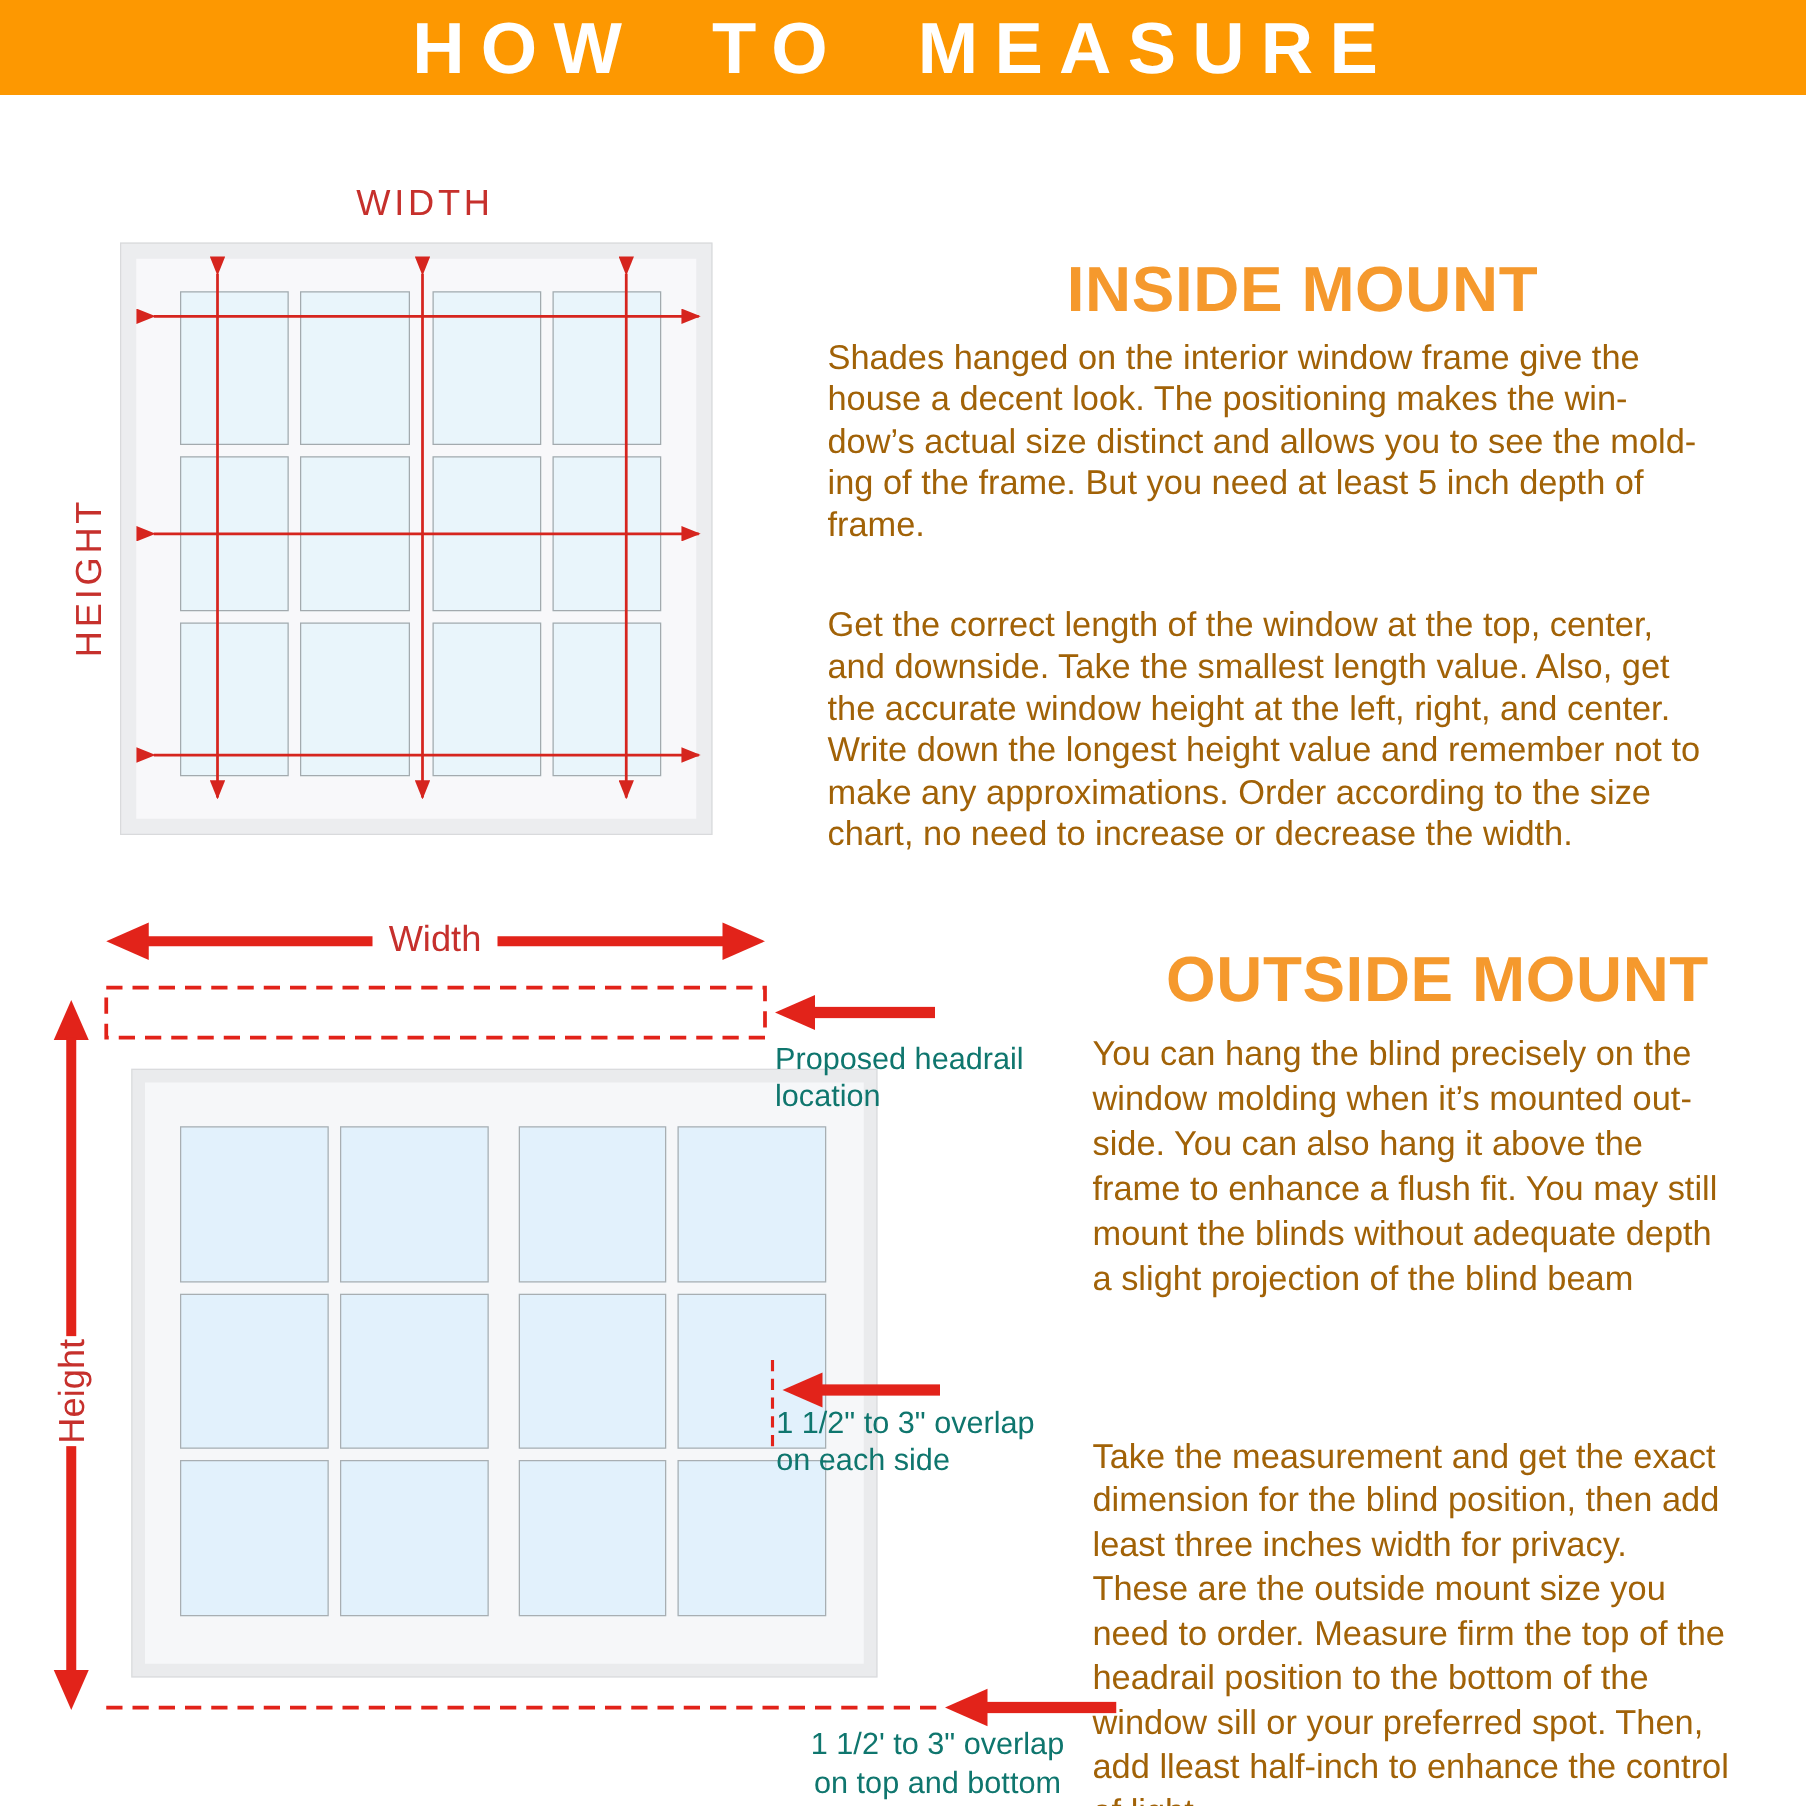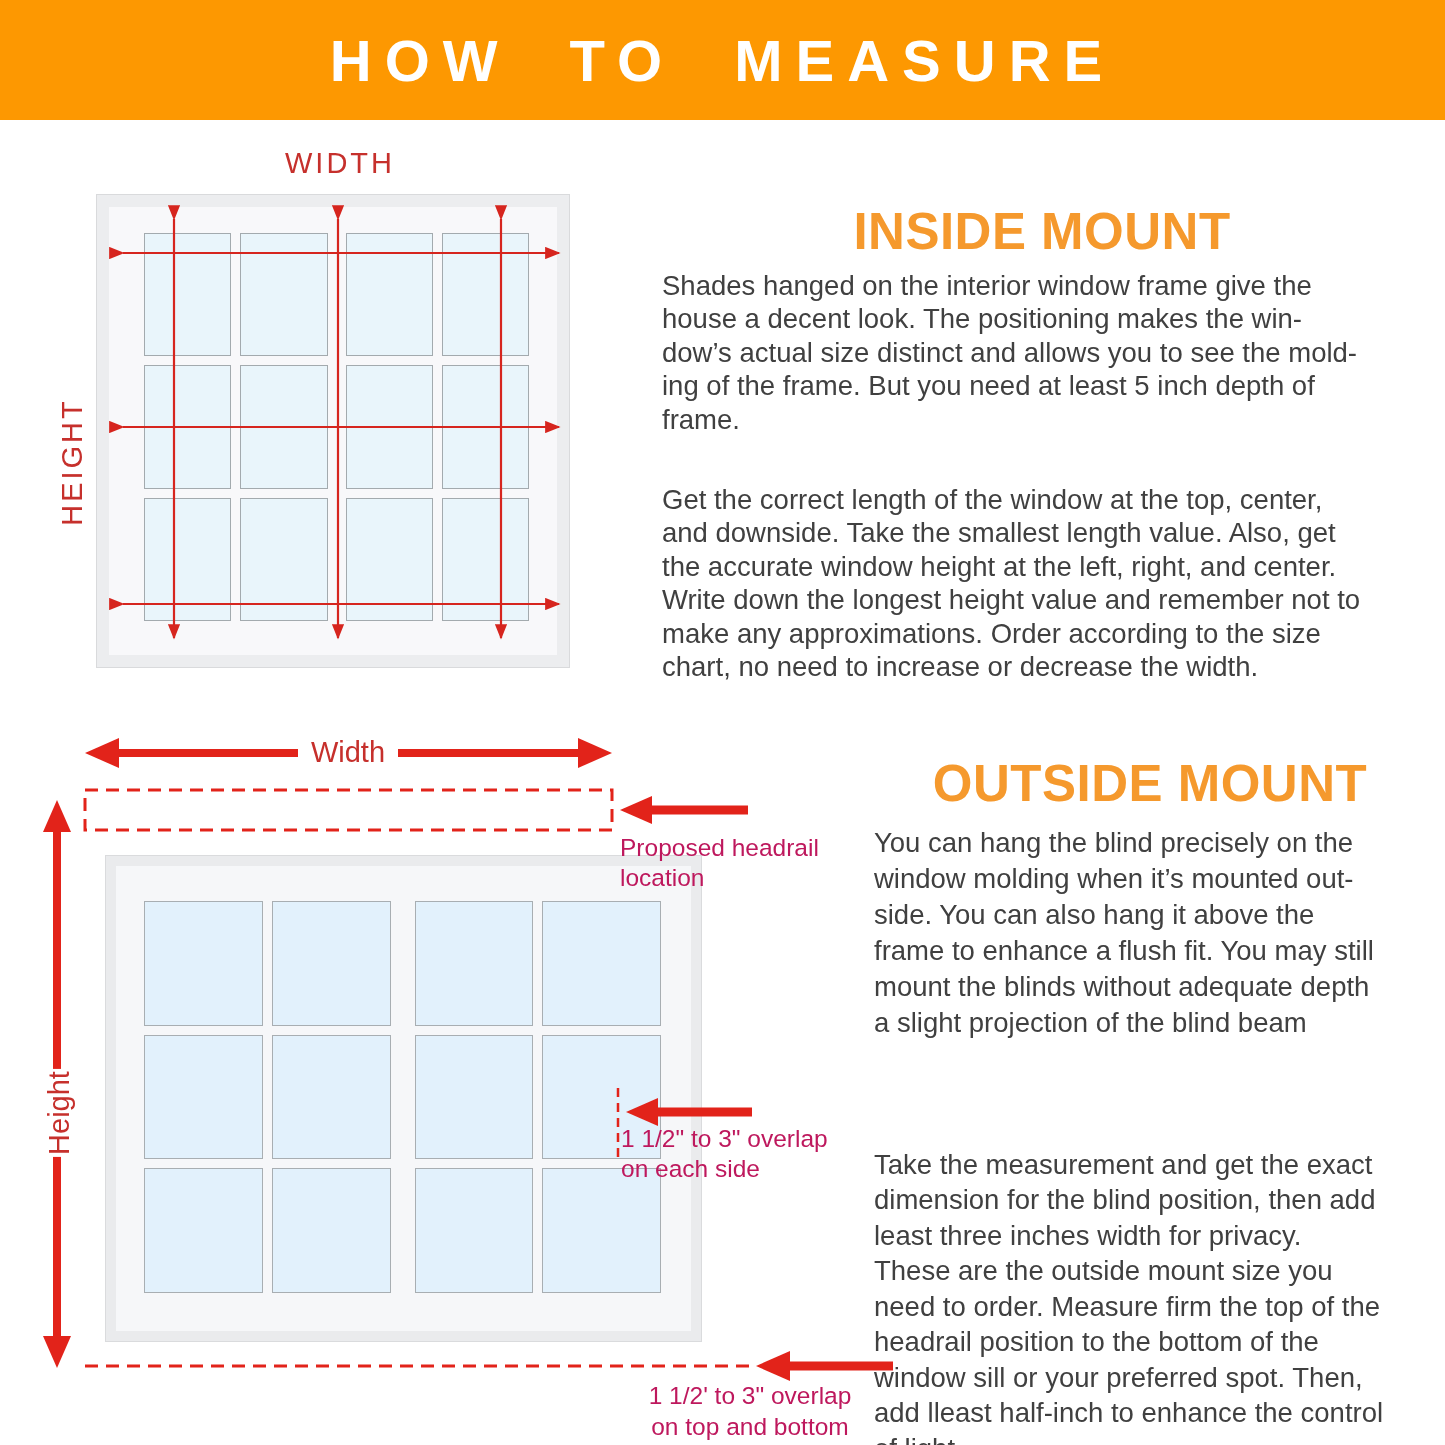--- a/index.html
+++ b/index.html
@@ -5,40 +5,40 @@
   html,body{margin:0;padding:0;background:#ffffff;}
   .page{
     position:relative;
     width:1445px;height:1445px;
     background:#ffffff;
     font-family:"Liberation Sans","DejaVu Sans",sans-serif;
     overflow:hidden;
   }
   
   .banner{
-    position:absolute;left:0;top:0;width:1445px;height:120px;
+    position:absolute;left:0;top:0;width:1445px;height:76px;
     background:#FD9801;
     display:flex;align-items:center;justify-content:center;
   }
   .banner-title{
     color:#ffffff;font-size:58px;font-weight:bold;
     letter-spacing:13px;word-spacing:30px;white-space:nowrap;
   }
   
   .dim-label{position:absolute;color:#C6302C;font-size:29px;white-space:nowrap;}
-  .note{position:absolute;color:#be185d;font-size:24.5px;line-height:30px;white-space:nowrap;}
+  .note{position:absolute;color:#0f766e;font-size:24.5px;line-height:30px;white-space:nowrap;}
   .rot{transform:translate(-50%,-50%) rotate(-90deg);}
   
   .mount-heading{
     position:absolute;font-weight:bold;font-size:51px;color:#F5992D;
     letter-spacing:0.5px;text-align:center;white-space:nowrap;
   }
   .inside-heading{left:662px;top:160px;width:760px;}
   .outside-heading{left:874px;top:712px;width:552px;}
-  .body-text{position:absolute;color:#404040;font-size:27.5px;}
+  .body-text{position:absolute;color:#a16207;font-size:27.5px;}
   .tl{display:block;white-space:nowrap;}
   .p-i1{left:662px;top:241px;line-height:33.5px;}
   .p-i2{left:662px;top:455px;line-height:33.5px;}
   .p-o1{left:874px;top:797px;line-height:36px;}
   .p-o2{left:874px;top:1119px;line-height:35.5px;}
   
   .window{position:absolute;}
   .win1{left:96px;top:194px;width:472px;height:472px;background:#ecedef;border:1px solid #d9dadc;}
   .win2{left:105px;top:855px;width:595px;height:485px;background:#eaebed;border:1px solid #dadbdd;}
   .w-mid{position:absolute;background:#cccdd1;}

